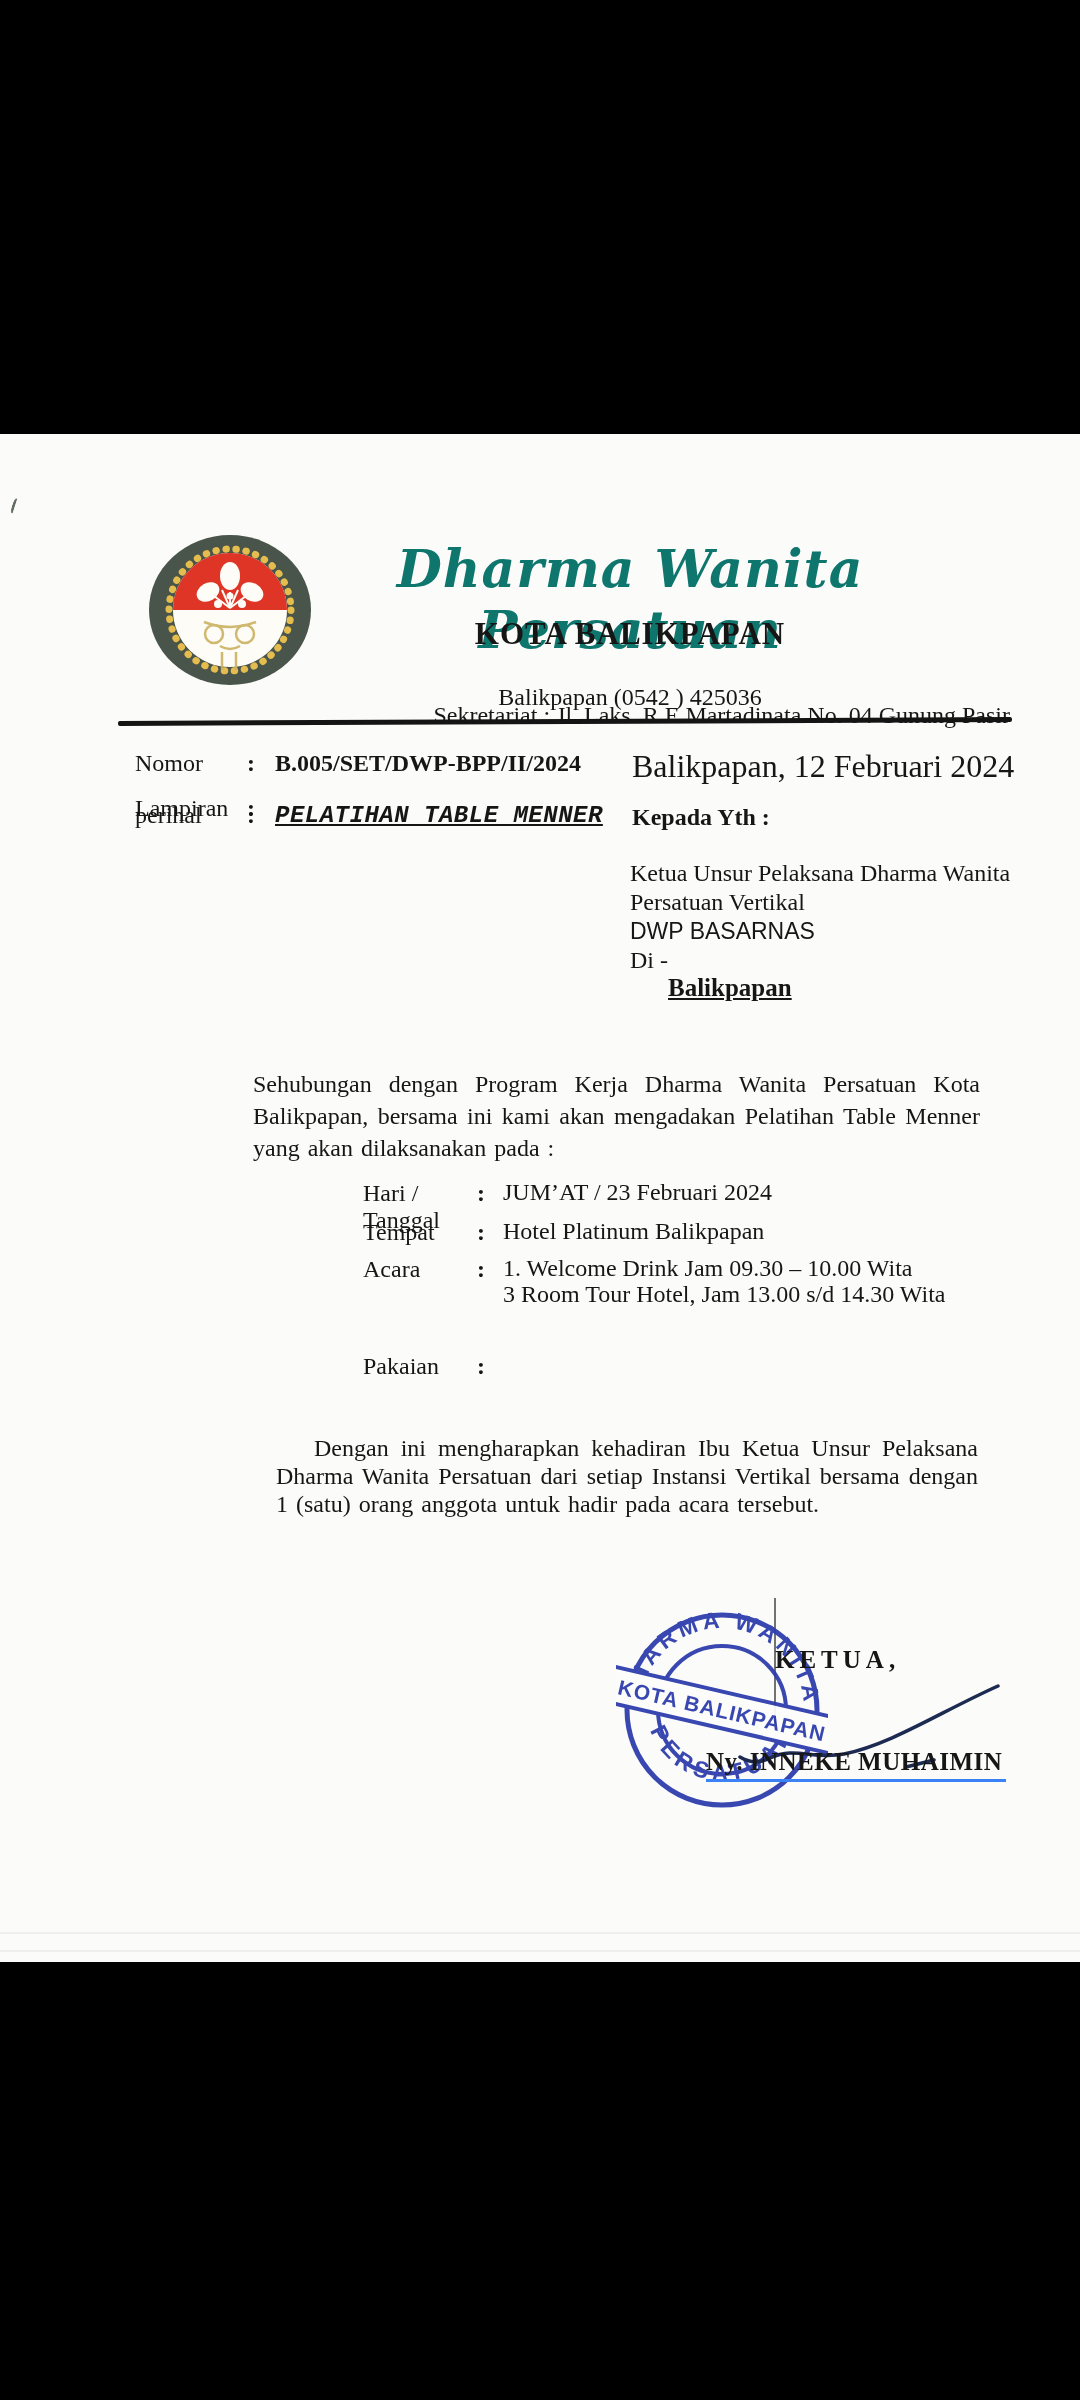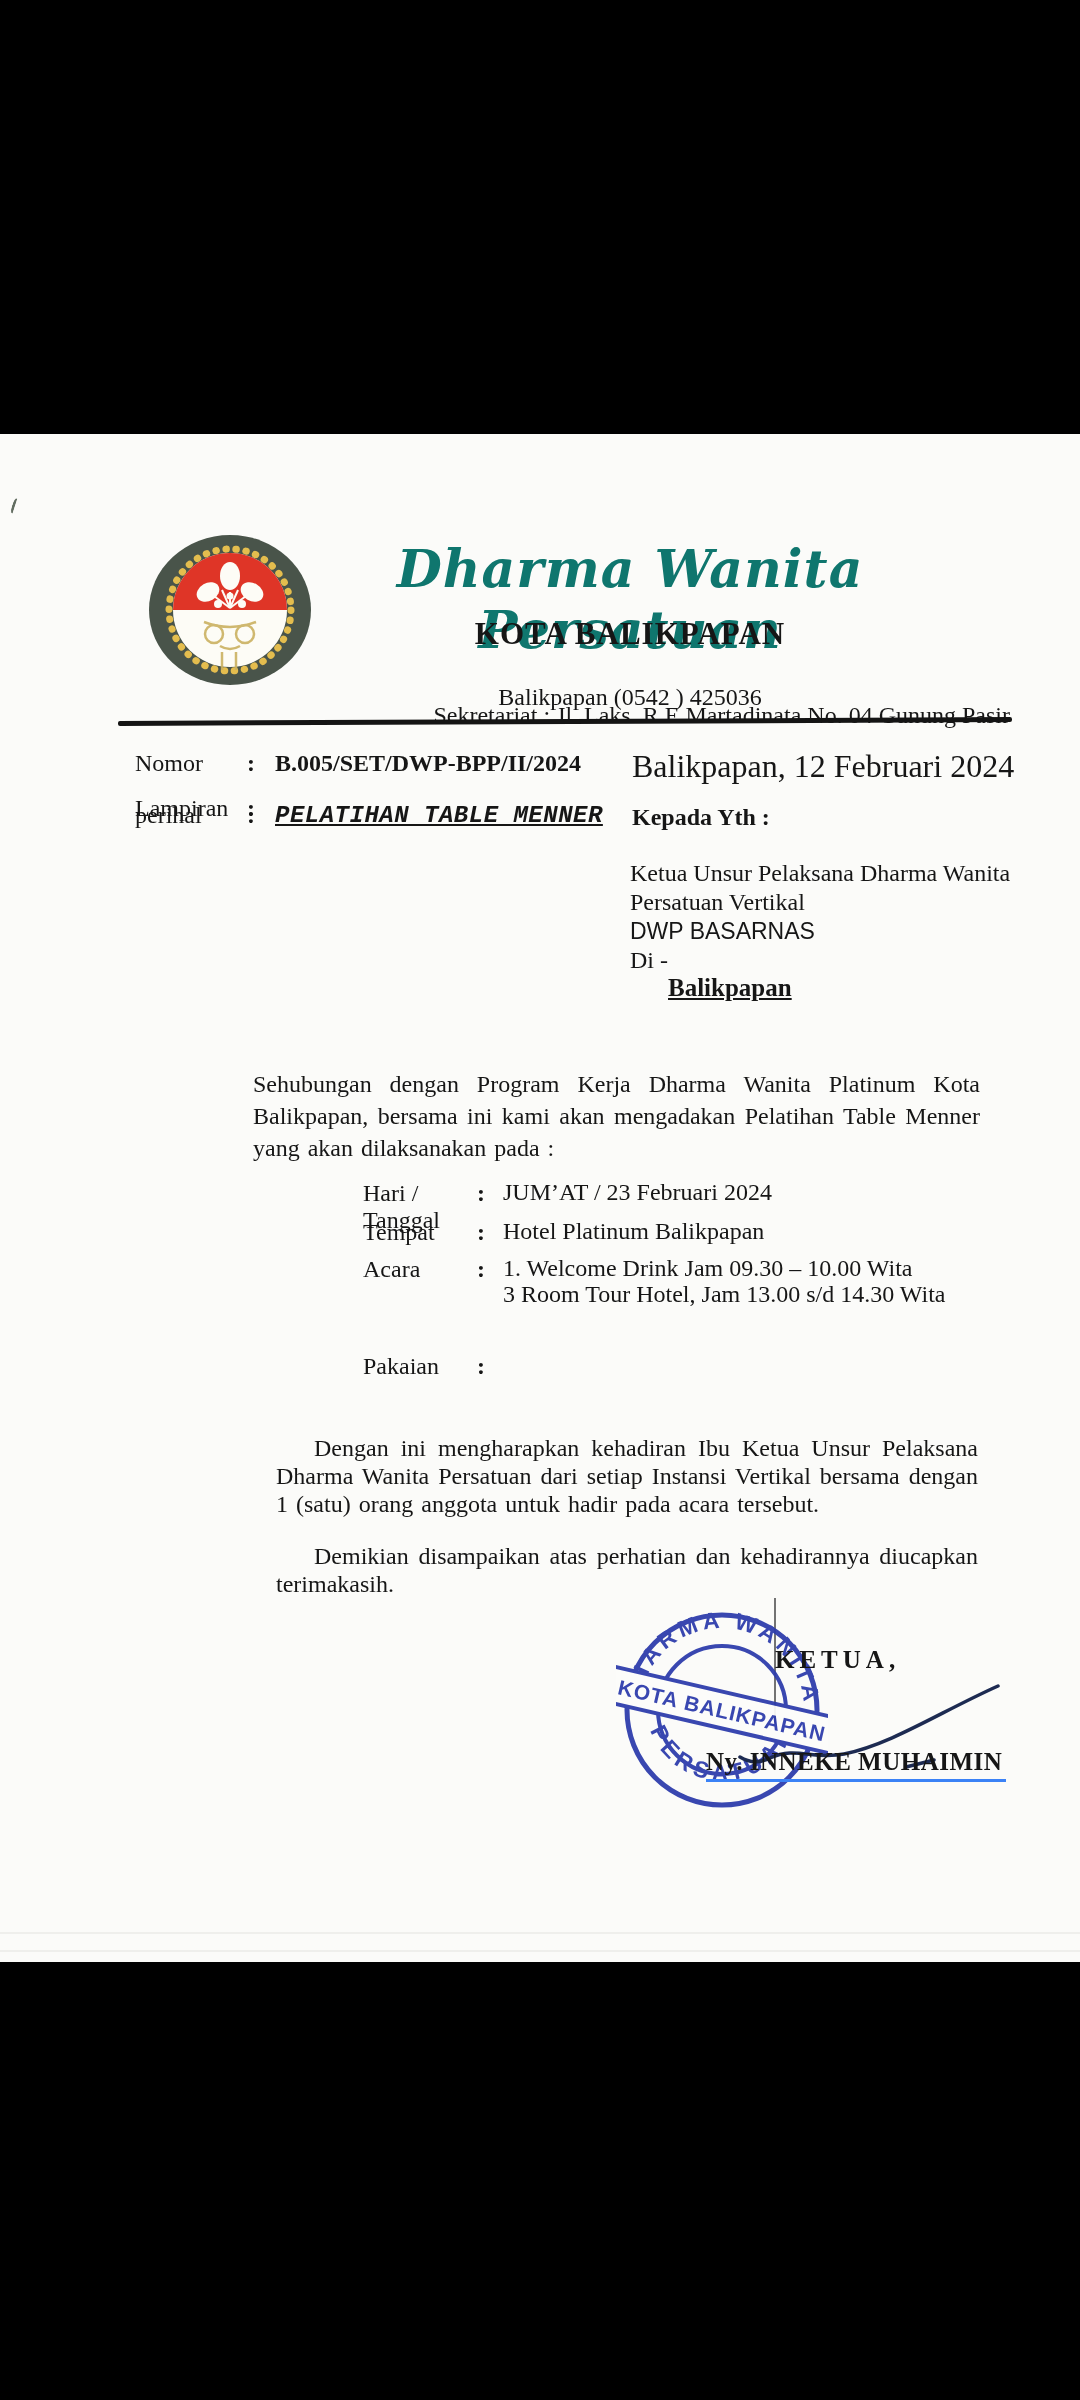--- a/index.html
+++ b/index.html
@@ -145,21 +145,21 @@
 
   <div class="abs date-line">Balikpapan, 12 Februari  2024</div>
   <div class="abs kepada">Kepada Yth :</div>
 
   <div class="abs recip l0">Ketua Unsur Pelaksana Dharma Wanita</div>
   <div class="abs recip l1">Persatuan Vertikal</div>
   <div class="abs recip l2">DWP BASARNAS</div>
   <div class="abs recip l3">Di -</div>
   <div class="abs recip-city">Balikpapan</div>
 
-  <div class="abs para p1">Sehubungan dengan Program Kerja Dharma Wanita Platinum Kota Balikpapan, bersama ini kami akan mengadakan Pelatihan  Table Menner yang akan dilaksanakan pada  :</div>
+  <div class="abs para p1">Sehubungan dengan Program Kerja Dharma Wanita Persatuan Kota Balikpapan, bersama ini kami akan mengadakan Pelatihan  Table Menner yang akan dilaksanakan pada  :</div>
 
   <div class="abs detail d0">
     <span class="lbl">Hari / Tanggal</span>
     <span class="sep">:</span>
     <span class="val">
         <div>JUM’AT / 23 Februari 2024</div>
       </span>
   </div>
   <div class="abs detail d1">
     <span class="lbl">Tempat</span>
@@ -175,21 +175,20 @@
       <div>1. Welcome Drink Jam 09.30 – 10.00 Wita</div>
       <div>3  Room Tour Hotel,  Jam 13.00 s/d 14.30 Wita</div>
     </span>
   </div>
   <div class="abs detail d3">
     <span class="lbl">Pakaian</span>
     <span class="sep">:</span>
   </div>
 
   <div class="abs para p2">Dengan ini mengharapkan kehadiran Ibu Ketua Unsur Pelaksana  Dharma Wanita Persatuan dari setiap Instansi Vertikal  bersama dengan  1 (satu) orang anggota untuk hadir pada acara tersebut.</div>
-  <div class="abs para p3">Demikian  disampaikan  atas  perhatian  dan  kehadirannya  diucapkan terimakasih.</div>
 
   <div class="abs crease"></div>
 
   <svg class="abs stamp" width="212" height="212" viewBox="0 0 212 212">
     <defs>
       <path id="arcTop" d="M 24,106 A 82,82 0 0 1 188,106"></path>
       <path id="arcBot" d="M 32,118 A 76,76 0 0 0 180,118"></path>
     </defs>
     <circle cx="106" cy="106" r="95" fill="none" stroke="#2b3aab" stroke-width="5"></circle>
     <circle cx="106" cy="106" r="64" fill="none" stroke="#2b3aab" stroke-width="4"></circle>

